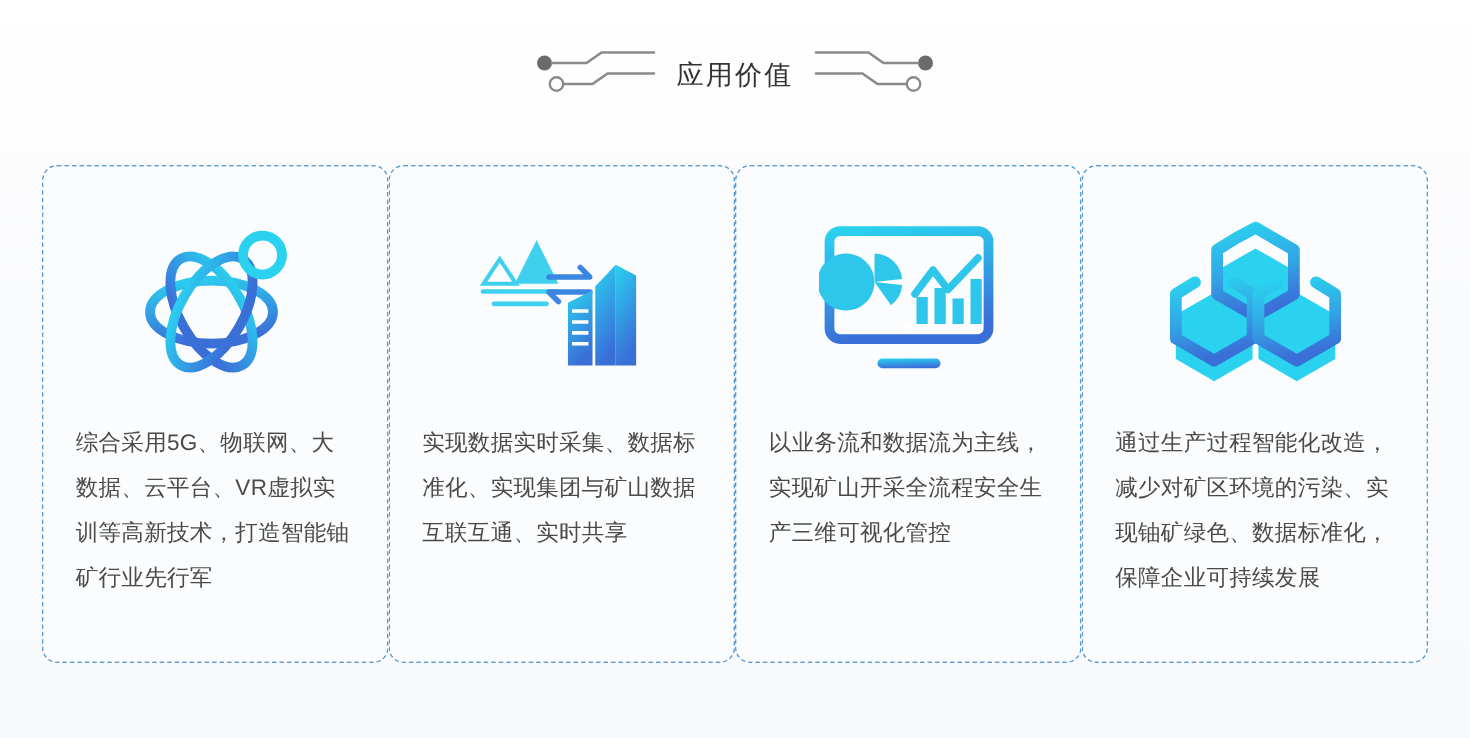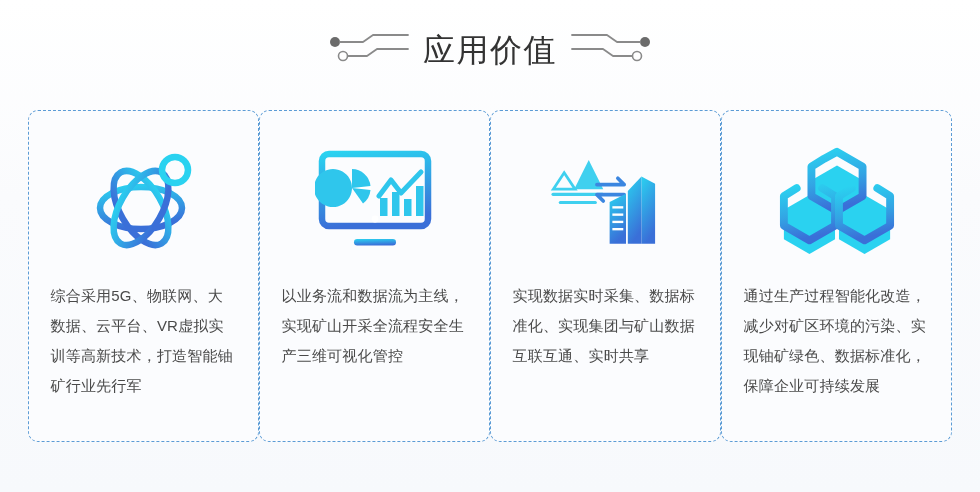--- a/index.html
+++ b/index.html
@@ -28,21 +28,21 @@
     left: 0;
     top: 22px;
     width: 980px;
     height: 56px;
     display: flex;
     align-items: center;
     justify-content: center;
     gap: 14px;
   }
   .section-title {
-    font-size: 32px;
+    font-size: 18px;
     line-height: 32px;
     color: #333333;
     letter-spacing: 1.5px;
     font-weight: 400;
     white-space: nowrap;
   }
   .ornament {
     display: block;
   }
 
@@ -137,52 +137,20 @@
             <ellipse cx="56" cy="66" rx="41" ry="21" transform="rotate(-60 56 66)"></ellipse>
           </g>
           <circle cx="90" cy="28" r="13" stroke="#2ad2f0" stroke-width="6.5" fill="none"></circle>
         </svg>
       </div>
       <div class="card-text">综合采用5G、物联网、大数据、云平台、VR虚拟实训等高新技术，打造智能铀矿行业先行军</div>
     </div>
 
     <div class="card">
       <div class="card-icon">
-        <svg width="120" height="110" viewBox="0 0 120 110" fill="none">
-          <defs>
-            <linearGradient id="g3" x1="0" y1="0" x2="0.2" y2="1">
-              <stop offset="0%" stop-color="#2ad2f0"></stop>
-              <stop offset="100%" stop-color="#3a6fd8"></stop>
-            </linearGradient>
-          </defs>
-
-          <rect x="7" y="8" width="106" height="72" rx="7" stroke="url(#g3)" stroke-width="6.5" fill="none"></rect>
-          <circle cx="60" cy="73" r="3.4" fill="#ffffff"></circle>
-          <path d="M60 80 V94" stroke="url(#g3)" stroke-width="6.5" stroke-linecap="round"></path>
-          <rect x="39" y="93" width="42" height="6.5" rx="3.2" fill="url(#g3)"></rect>
-
-          <path d="M37 42 A19 19 0 1 0 37 42.1 Z" fill="#2fc6ec"></path>
-          <path d="M37 42 L37 23 A19 19 0 0 1 56 42 Z" fill="#ffffff"></path>
-          <path d="M37 42 L56 42 A19 19 0 0 1 47 58 Z" fill="#ffffff"></path>
-          <path d="M37 42 L37 23 A19 19 0 0 1 55.5 40 Z" fill="#2fc6ec"></path>
-          <path d="M37 42 L55.5 44 A19 19 0 0 1 48 57.5 Z" fill="#2fc6ec"></path>
-
-          <rect x="65" y="52" width="7.5" height="18" fill="#2fc6ec"></rect>
-          <rect x="77" y="46" width="7.5" height="24" fill="#2fc6ec"></rect>
-          <rect x="89" y="53" width="7.5" height="17" fill="#2fc6ec"></rect>
-          <rect x="101" y="40" width="7.5" height="30" fill="#2fc6ec"></rect>
-
-          <path d="M64 50 L76 34 L86 47 L106 26" stroke="#2fc6ec" stroke-width="5" fill="none" stroke-linecap="round" stroke-linejoin="round"></path>
-        </svg>
-      </div>
-      <div class="card-text">以业务流和数据流为主线，实现矿山开采全流程安全生产三维可视化管控</div>
-    </div>
-
-    <div class="card">
-      <div class="card-icon">
         <svg width="132" height="118" viewBox="0 0 132 118" fill="none">
           <defs>
             <linearGradient id="g2b" x1="0" y1="0" x2="0.3" y2="1">
               <stop offset="0%" stop-color="#2ad2f0"></stop>
               <stop offset="100%" stop-color="#3a6fd8"></stop>
             </linearGradient>
           </defs>
 
           <path d="M31 46 L47 14 L63 46 Z" fill="#3fd0ef"></path>
           <path d="M8 46 L20 28 L32 46 Z" fill="none" stroke="#3fd0ef" stroke-width="3"></path>
@@ -201,20 +169,52 @@
             <path d="M73 82 H85"></path>
             <path d="M73 90 H85"></path>
           </g>
         </svg>
       </div>
       <div class="card-text">实现数据实时采集、数据标准化、实现集团与矿山数据互联互通、实时共享</div>
     </div>
 
     <div class="card">
       <div class="card-icon">
+        <svg width="120" height="110" viewBox="0 0 120 110" fill="none">
+          <defs>
+            <linearGradient id="g3" x1="0" y1="0" x2="0.2" y2="1">
+              <stop offset="0%" stop-color="#2ad2f0"></stop>
+              <stop offset="100%" stop-color="#3a6fd8"></stop>
+            </linearGradient>
+          </defs>
+
+          <rect x="7" y="8" width="106" height="72" rx="7" stroke="url(#g3)" stroke-width="6.5" fill="none"></rect>
+          <circle cx="60" cy="73" r="3.4" fill="#ffffff"></circle>
+          <path d="M60 80 V94" stroke="url(#g3)" stroke-width="6.5" stroke-linecap="round"></path>
+          <rect x="39" y="93" width="42" height="6.5" rx="3.2" fill="url(#g3)"></rect>
+
+          <path d="M37 42 A19 19 0 1 0 37 42.1 Z" fill="#2fc6ec"></path>
+          <path d="M37 42 L37 23 A19 19 0 0 1 56 42 Z" fill="#ffffff"></path>
+          <path d="M37 42 L56 42 A19 19 0 0 1 47 58 Z" fill="#ffffff"></path>
+          <path d="M37 42 L37 23 A19 19 0 0 1 55.5 40 Z" fill="#2fc6ec"></path>
+          <path d="M37 42 L55.5 44 A19 19 0 0 1 48 57.5 Z" fill="#2fc6ec"></path>
+
+          <rect x="65" y="52" width="7.5" height="18" fill="#2fc6ec"></rect>
+          <rect x="77" y="46" width="7.5" height="24" fill="#2fc6ec"></rect>
+          <rect x="89" y="53" width="7.5" height="17" fill="#2fc6ec"></rect>
+          <rect x="101" y="40" width="7.5" height="30" fill="#2fc6ec"></rect>
+
+          <path d="M64 50 L76 34 L86 47 L106 26" stroke="#2fc6ec" stroke-width="5" fill="none" stroke-linecap="round" stroke-linejoin="round"></path>
+        </svg>
+      </div>
+      <div class="card-text">以业务流和数据流为主线，实现矿山开采全流程安全生产三维可视化管控</div>
+    </div>
+
+    <div class="card">
+      <div class="card-icon">
         <svg width="122" height="116" viewBox="0 0 122 116" fill="none">
           <defs>
             <linearGradient id="g4" x1="0" y1="0" x2="0.2" y2="1">
               <stop offset="0%" stop-color="#2ad2f0"></stop>
               <stop offset="55%" stop-color="#33a4e4"></stop>
               <stop offset="100%" stop-color="#3a6fd8"></stop>
             </linearGradient>
           </defs>
 
           <path d="M61 22 L87 37 V67 L61 82 L35 67 V37 Z" fill="#2ad2f0"></path>

